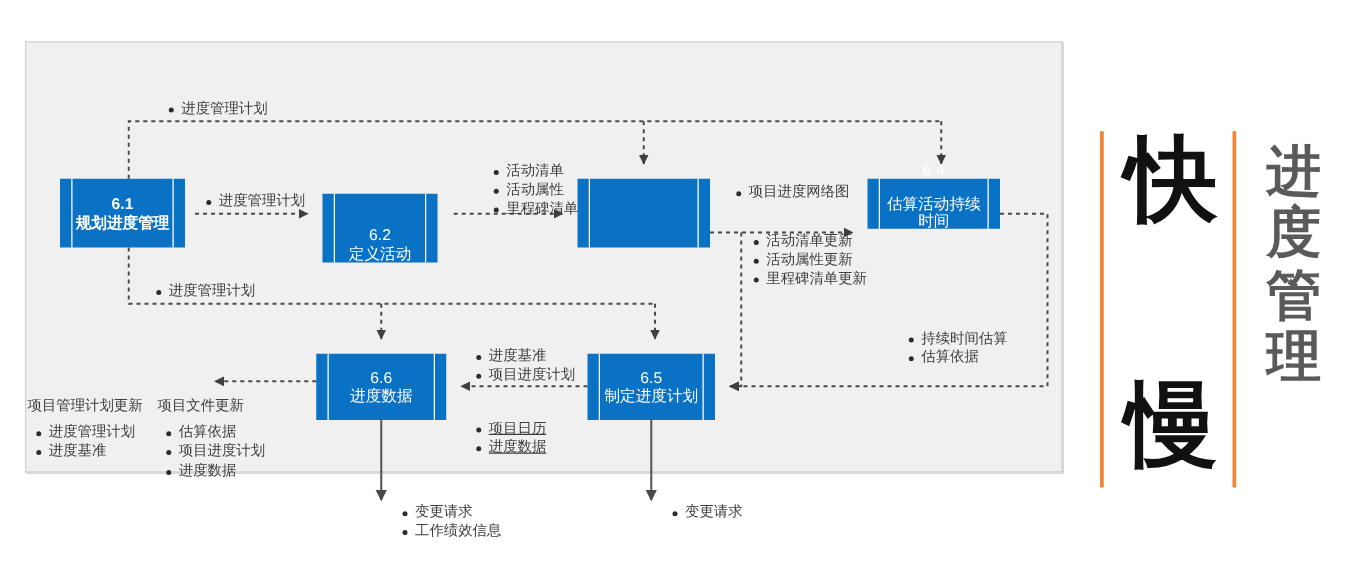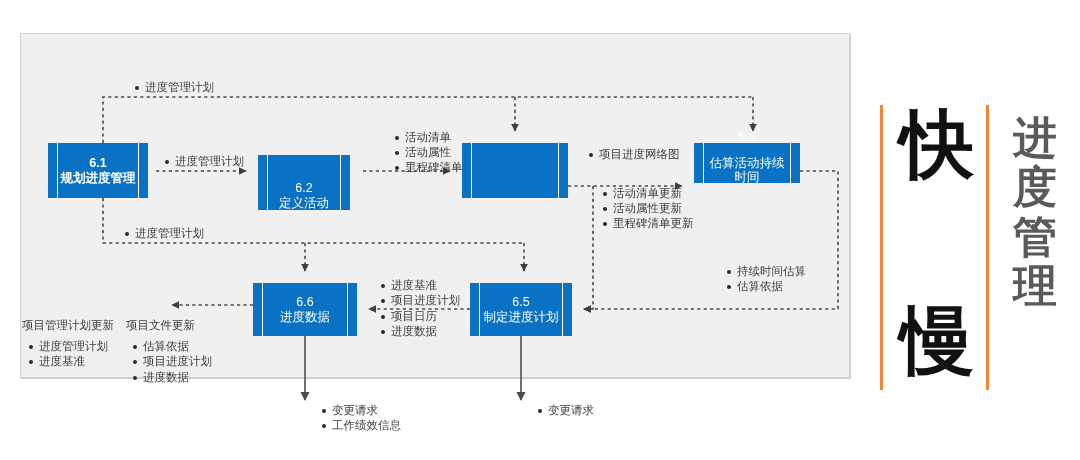--- a/index.html
+++ b/index.html
@@ -296,21 +296,21 @@
     </ul>
   </div>
 
   <div class="ann" style="left:374px; top:272px;">
     <ul>
       <li>进度基准</li>
       <li>项目进度计划</li>
     </ul>
   </div>
 
-  <div class="ann" style="left:374px; top:303px;">
+  <div class="ann" style="left:374px; top:330px;text-decoration:underline;">
     <ul>
       <li>项目日历</li>
       <li>进度数据</li>
     </ul>
   </div>
 
   <div class="ann" style="left:22px; top:318px;">
     <span class="hdr">项目管理计划更新</span>
     <ul>
       <li>进度管理计划</li>

